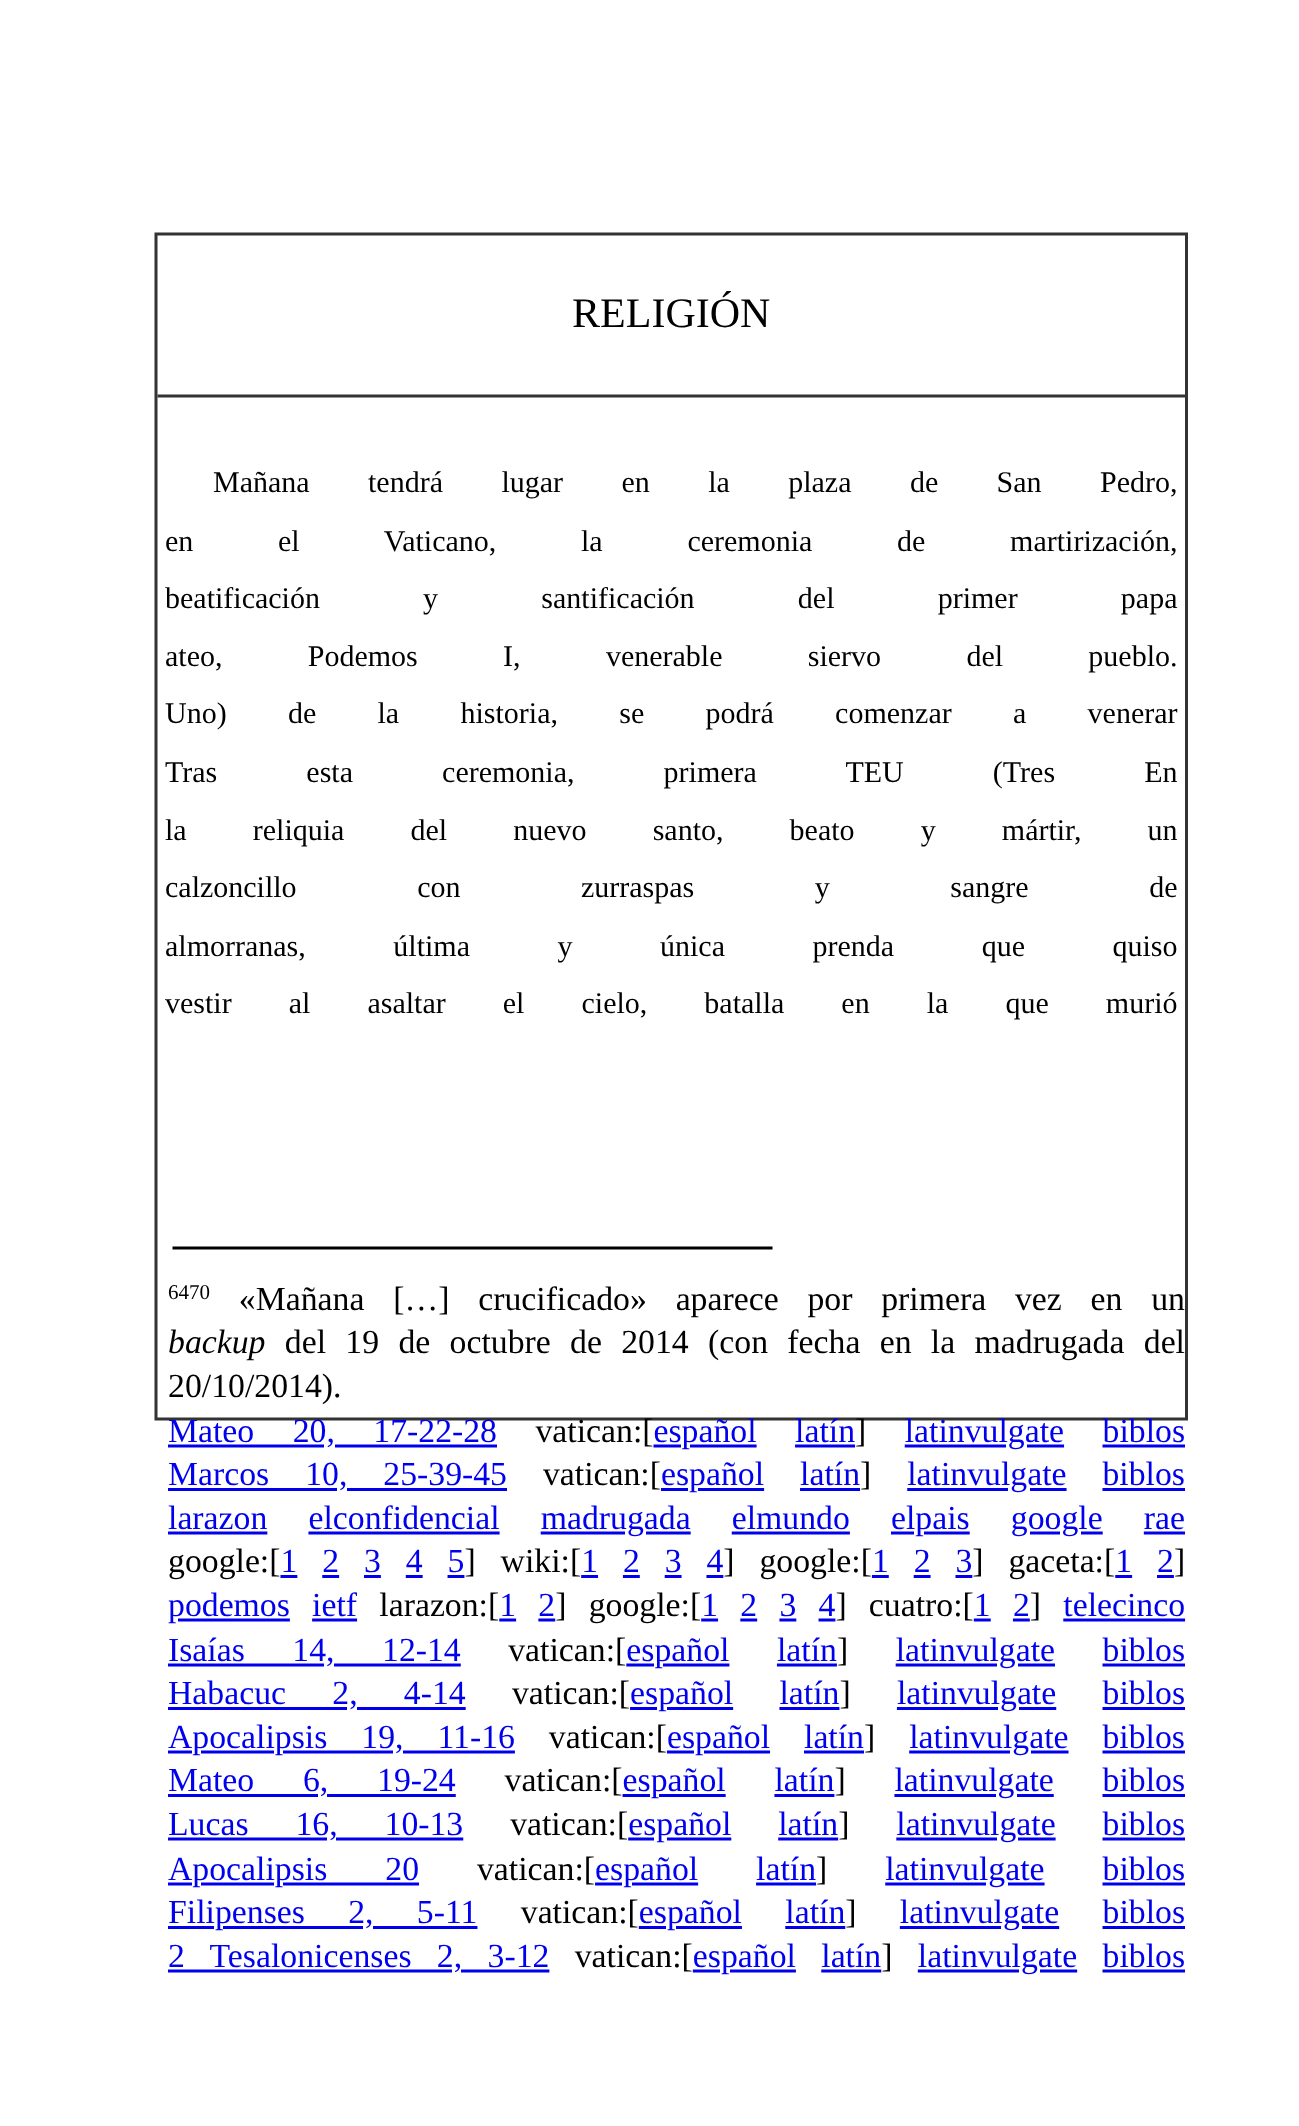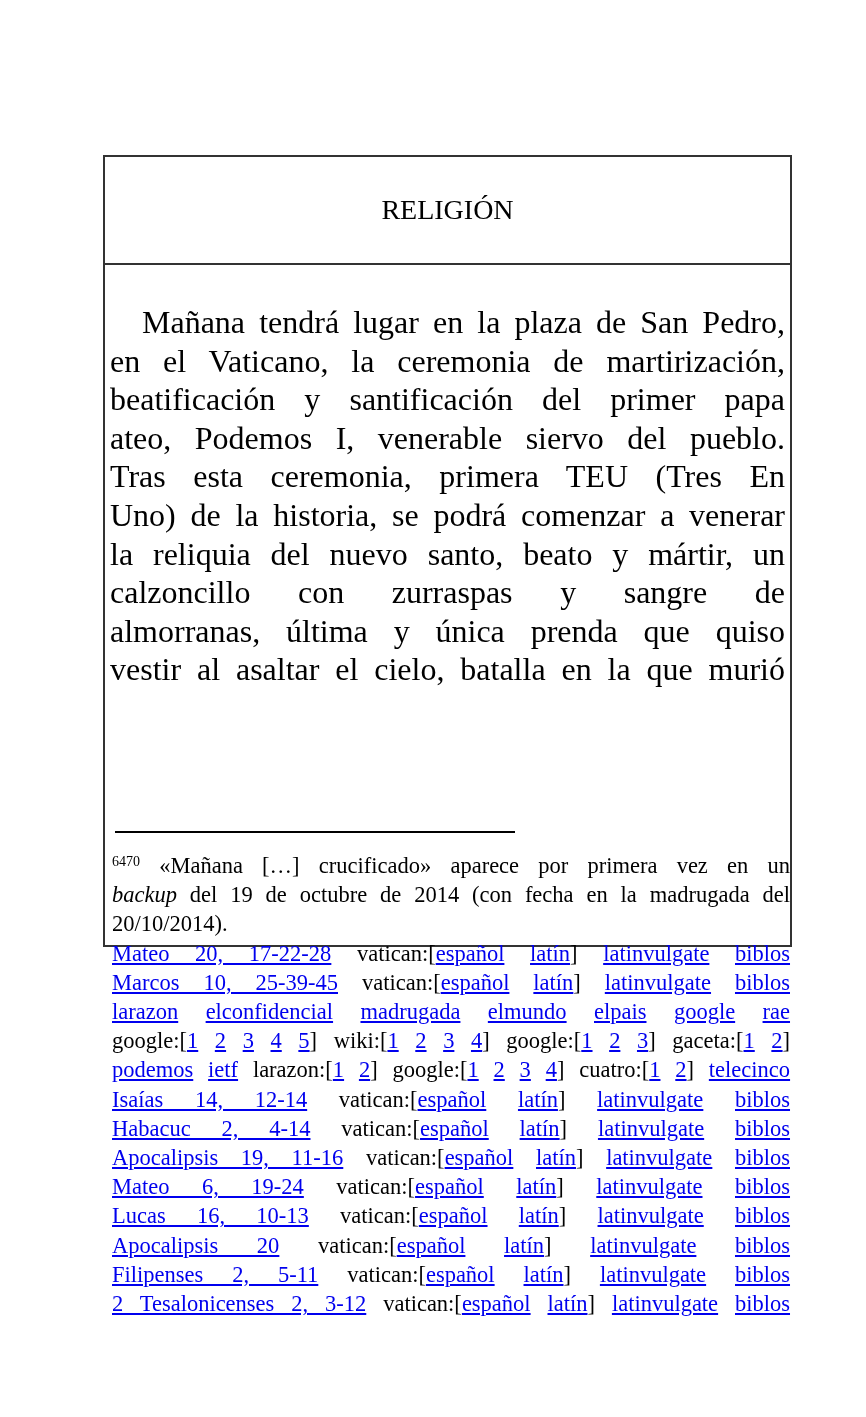--- a/index.html
+++ b/index.html
@@ -21,21 +21,21 @@
   .title-cell {
     height:106px;
     border-bottom:2px solid #333333;
     display:flex; align-items:center; justify-content:center;
     font-size:28px;
   }
   .body-cell {
     padding:38px 5px 0 5px;
   }
   .body-line {
-    font-size:32px;
+    font-size:20px;
     line-height:38.6px;
     text-align:justify;
     text-align-last:justify;
     white-space:normal;
     font-family:Liberation Serif, serif;
   }
   .body-line.first { text-indent:32px; }
   .body-line.last  { text-align-last:left; }
 
   .fn-sep {
@@ -75,22 +75,22 @@
 
   <div class="frame">
     <div class="title-cell">
       <span>RELIGIÓN</span>
     </div>
     <div class="body-cell">
         <div class="body-line first">Mañana tendrá lugar en la plaza de San Pedro,</div>
         <div class="body-line">en el Vaticano, la ceremonia de martirización,</div>
         <div class="body-line">beatificación y santificación del primer papa</div>
         <div class="body-line">ateo, Podemos I, venerable siervo del pueblo.</div>
+        <div class="body-line">Uno) de la historia, se podrá comenzar a venerar</div>
         <div class="body-line">Tras esta ceremonia, primera TEU (Tres En</div>
-        <div class="body-line">Uno) de la historia, se podrá comenzar a venerar</div>
         <div class="body-line">la reliquia del nuevo santo, beato y mártir, un</div>
         <div class="body-line">calzoncillo con zurraspas y sangre de</div>
         <div class="body-line">almorranas, última y única prenda que quiso</div>
         <div class="body-line">vestir al asaltar el cielo, batalla en la que murió</div>
       </div>
   </div>
 
   <div class="fn-sep"></div>
 
   <div class="footnote">

